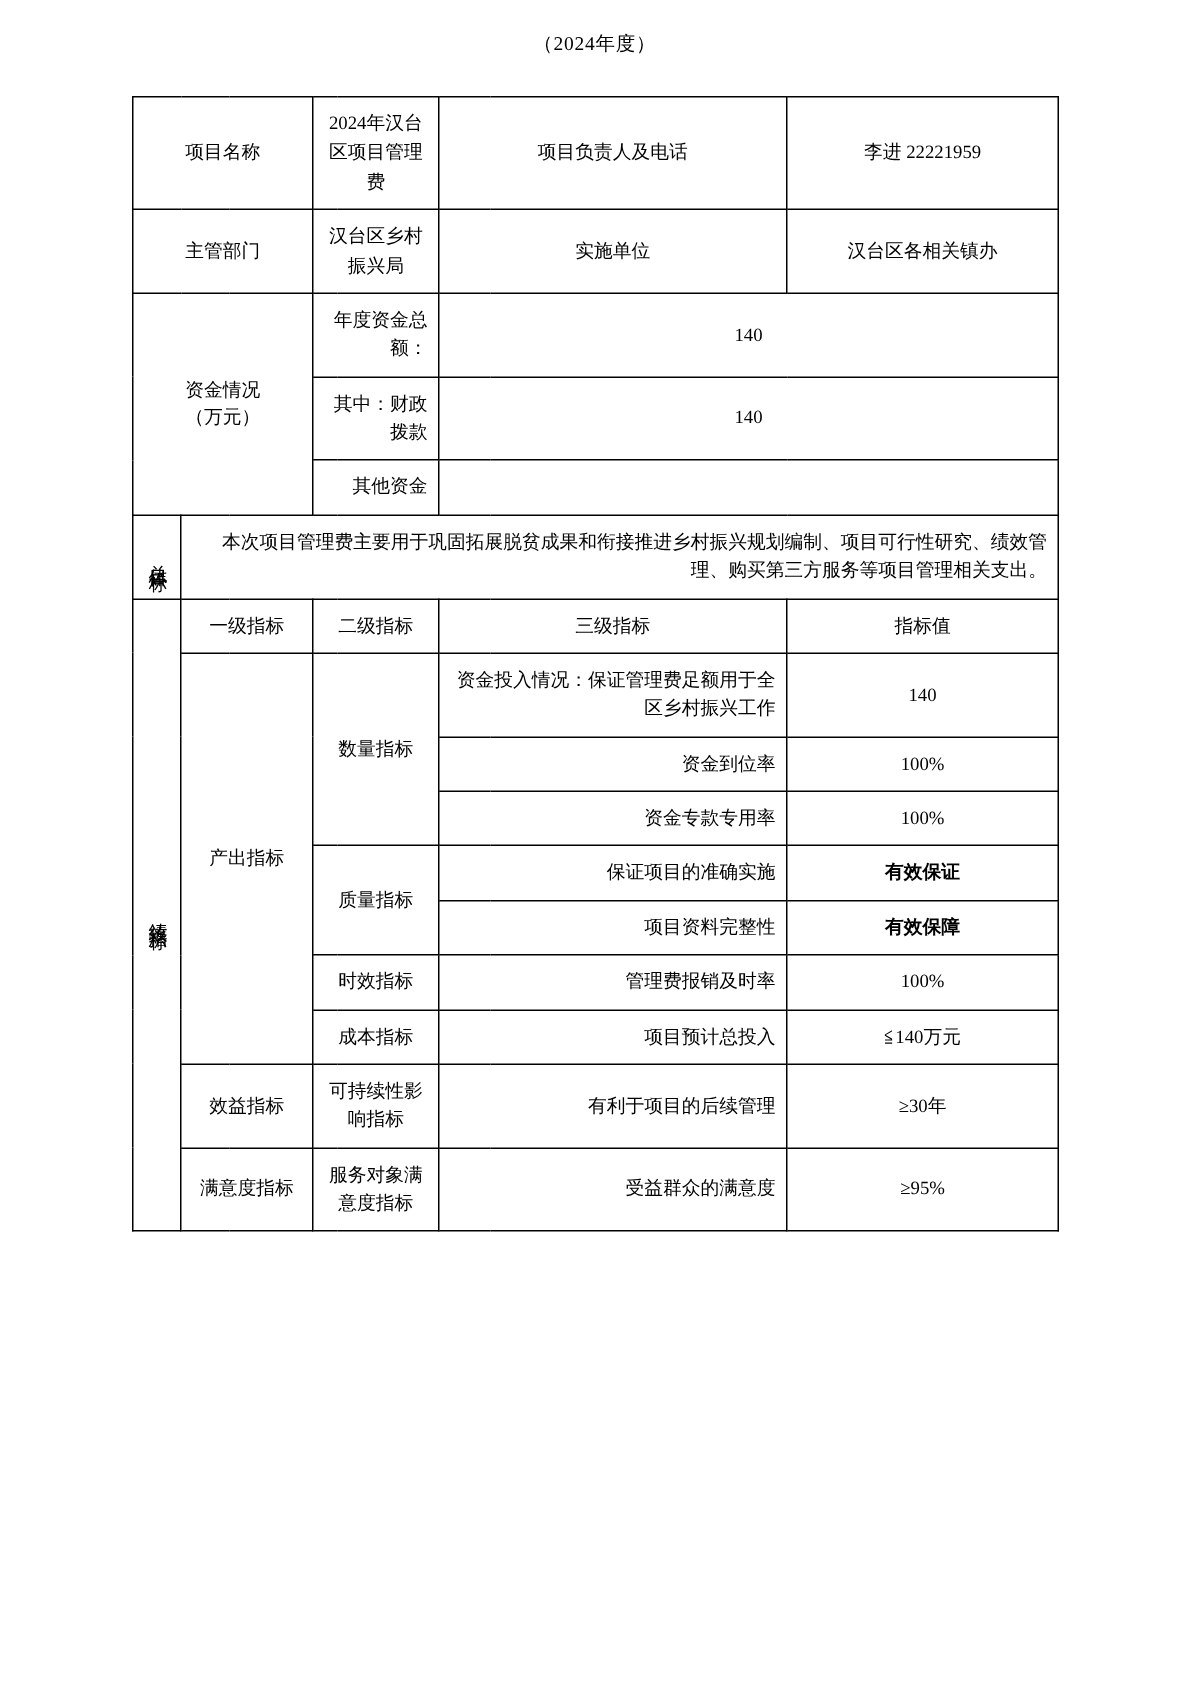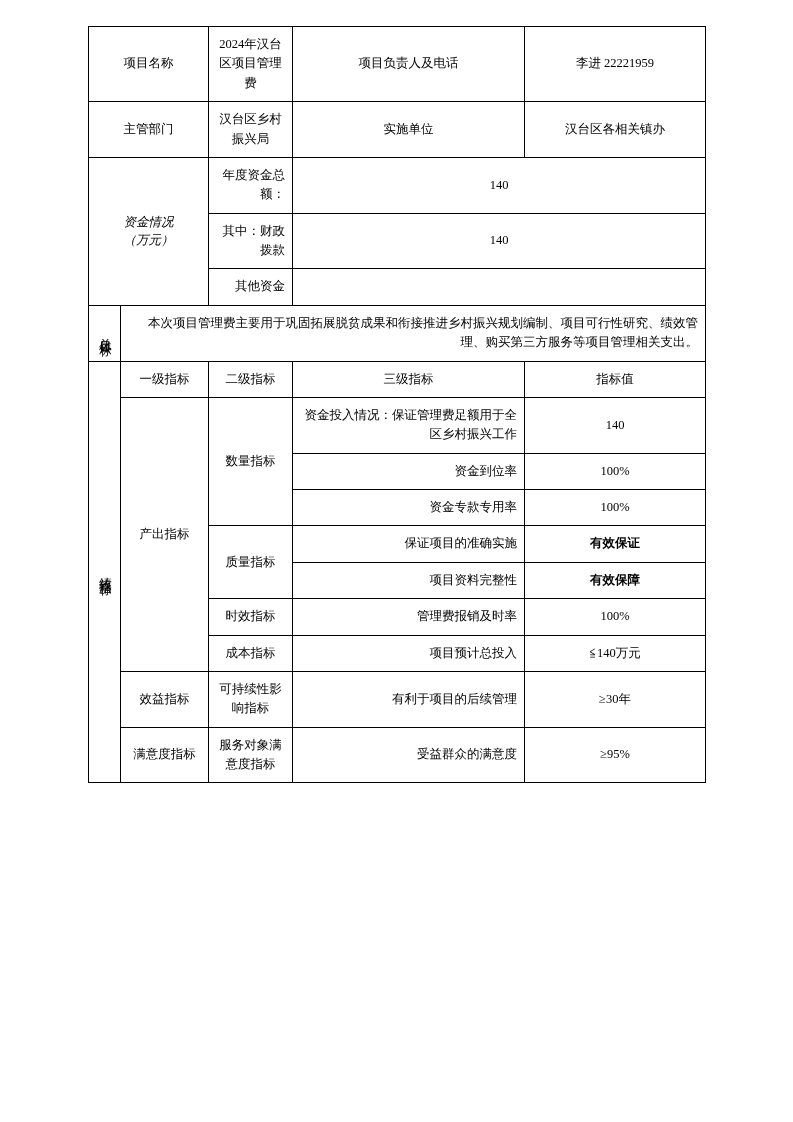--- a/index.html
+++ b/index.html
@@ -62,28 +62,28 @@
   .vert {
     writing-mode: vertical-rl;
     text-orientation: upright;
     letter-spacing: 2px;
     display: inline-block;
     line-height: 1.1;
   }
   .twoline {
     display: block;
     line-height: 1.5;
-    font-style: italic;
   }
 </style>
 </head>
 <body>
 
 <div class="page">
 
+  <div class="doc-subtitle">（2024年度）</div>
 
   <table class="main">
     <colgroup>
       <col style="width:32px">
       <col style="width:32px">
       <col style="width:56px">
       <col style="width:16px">
       <col style="width:68px">
       <col style="width:34px">
       <col style="width:198px">

